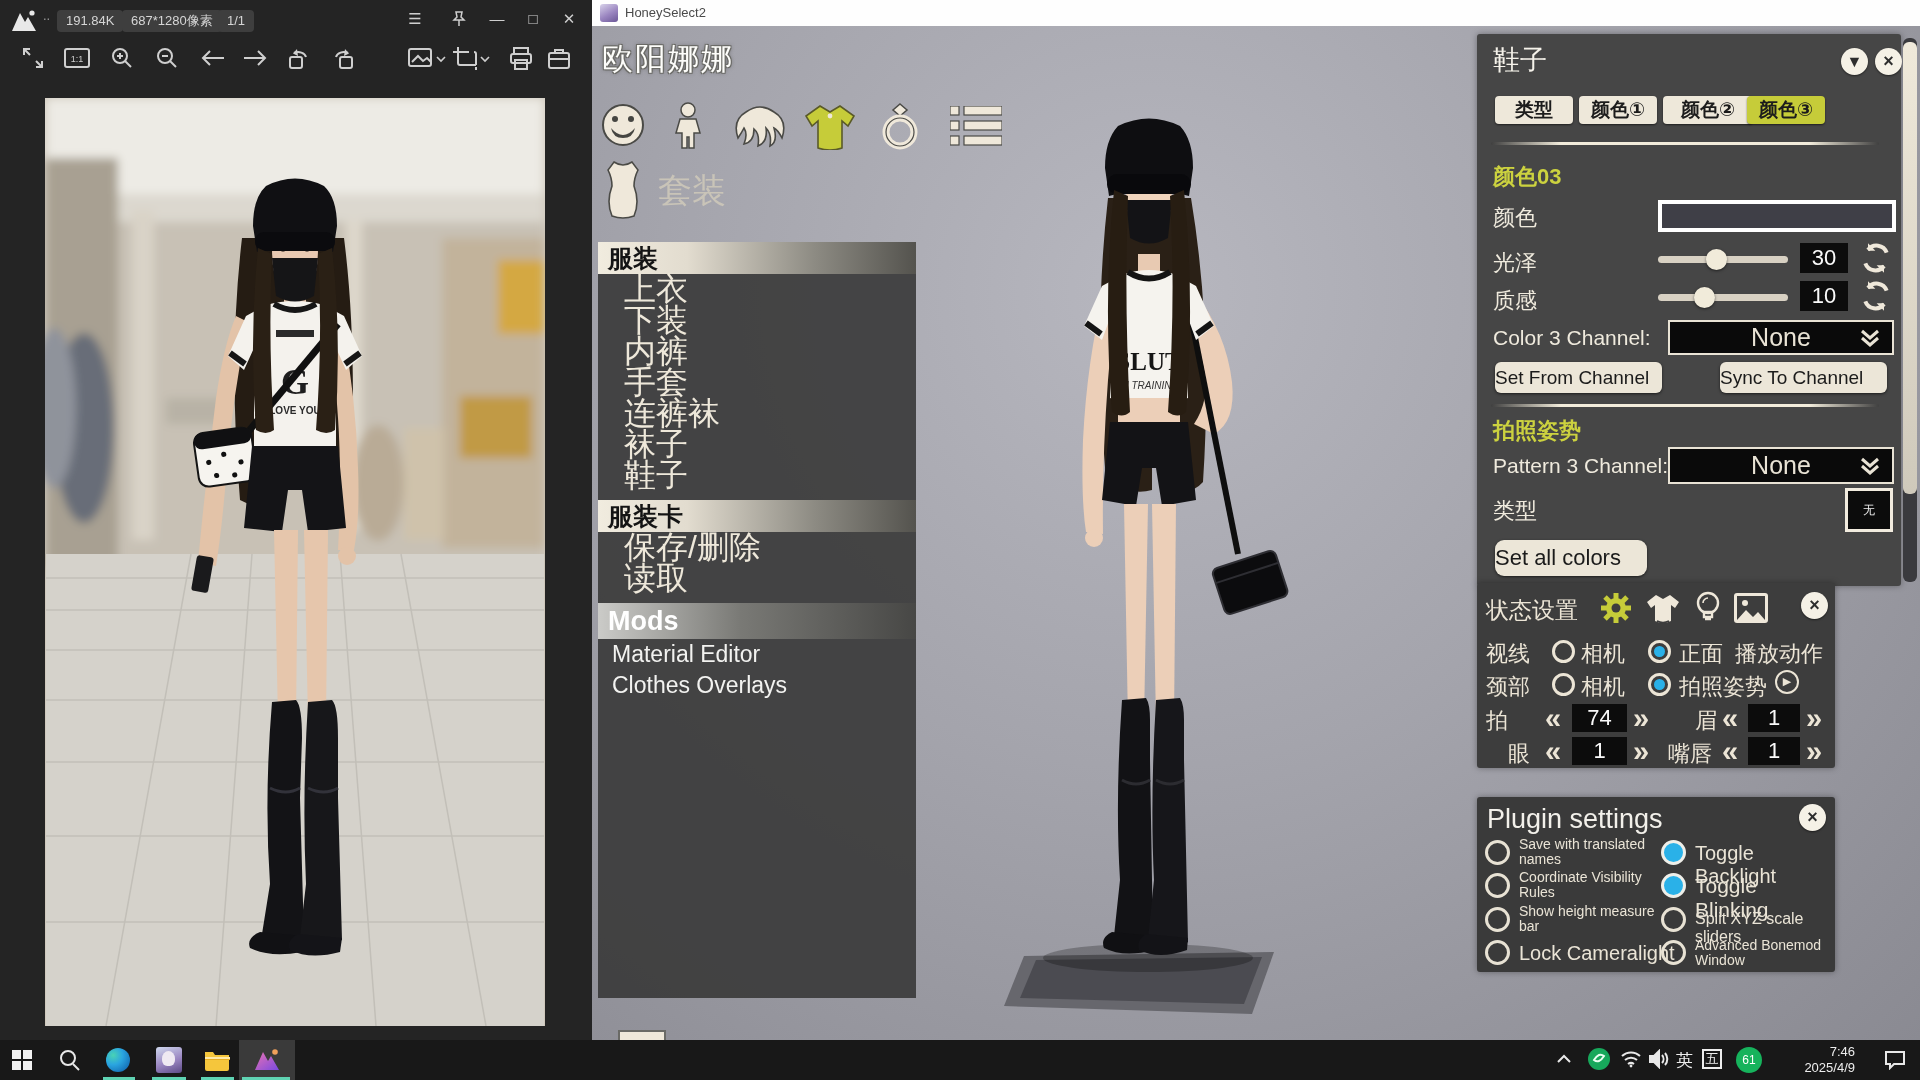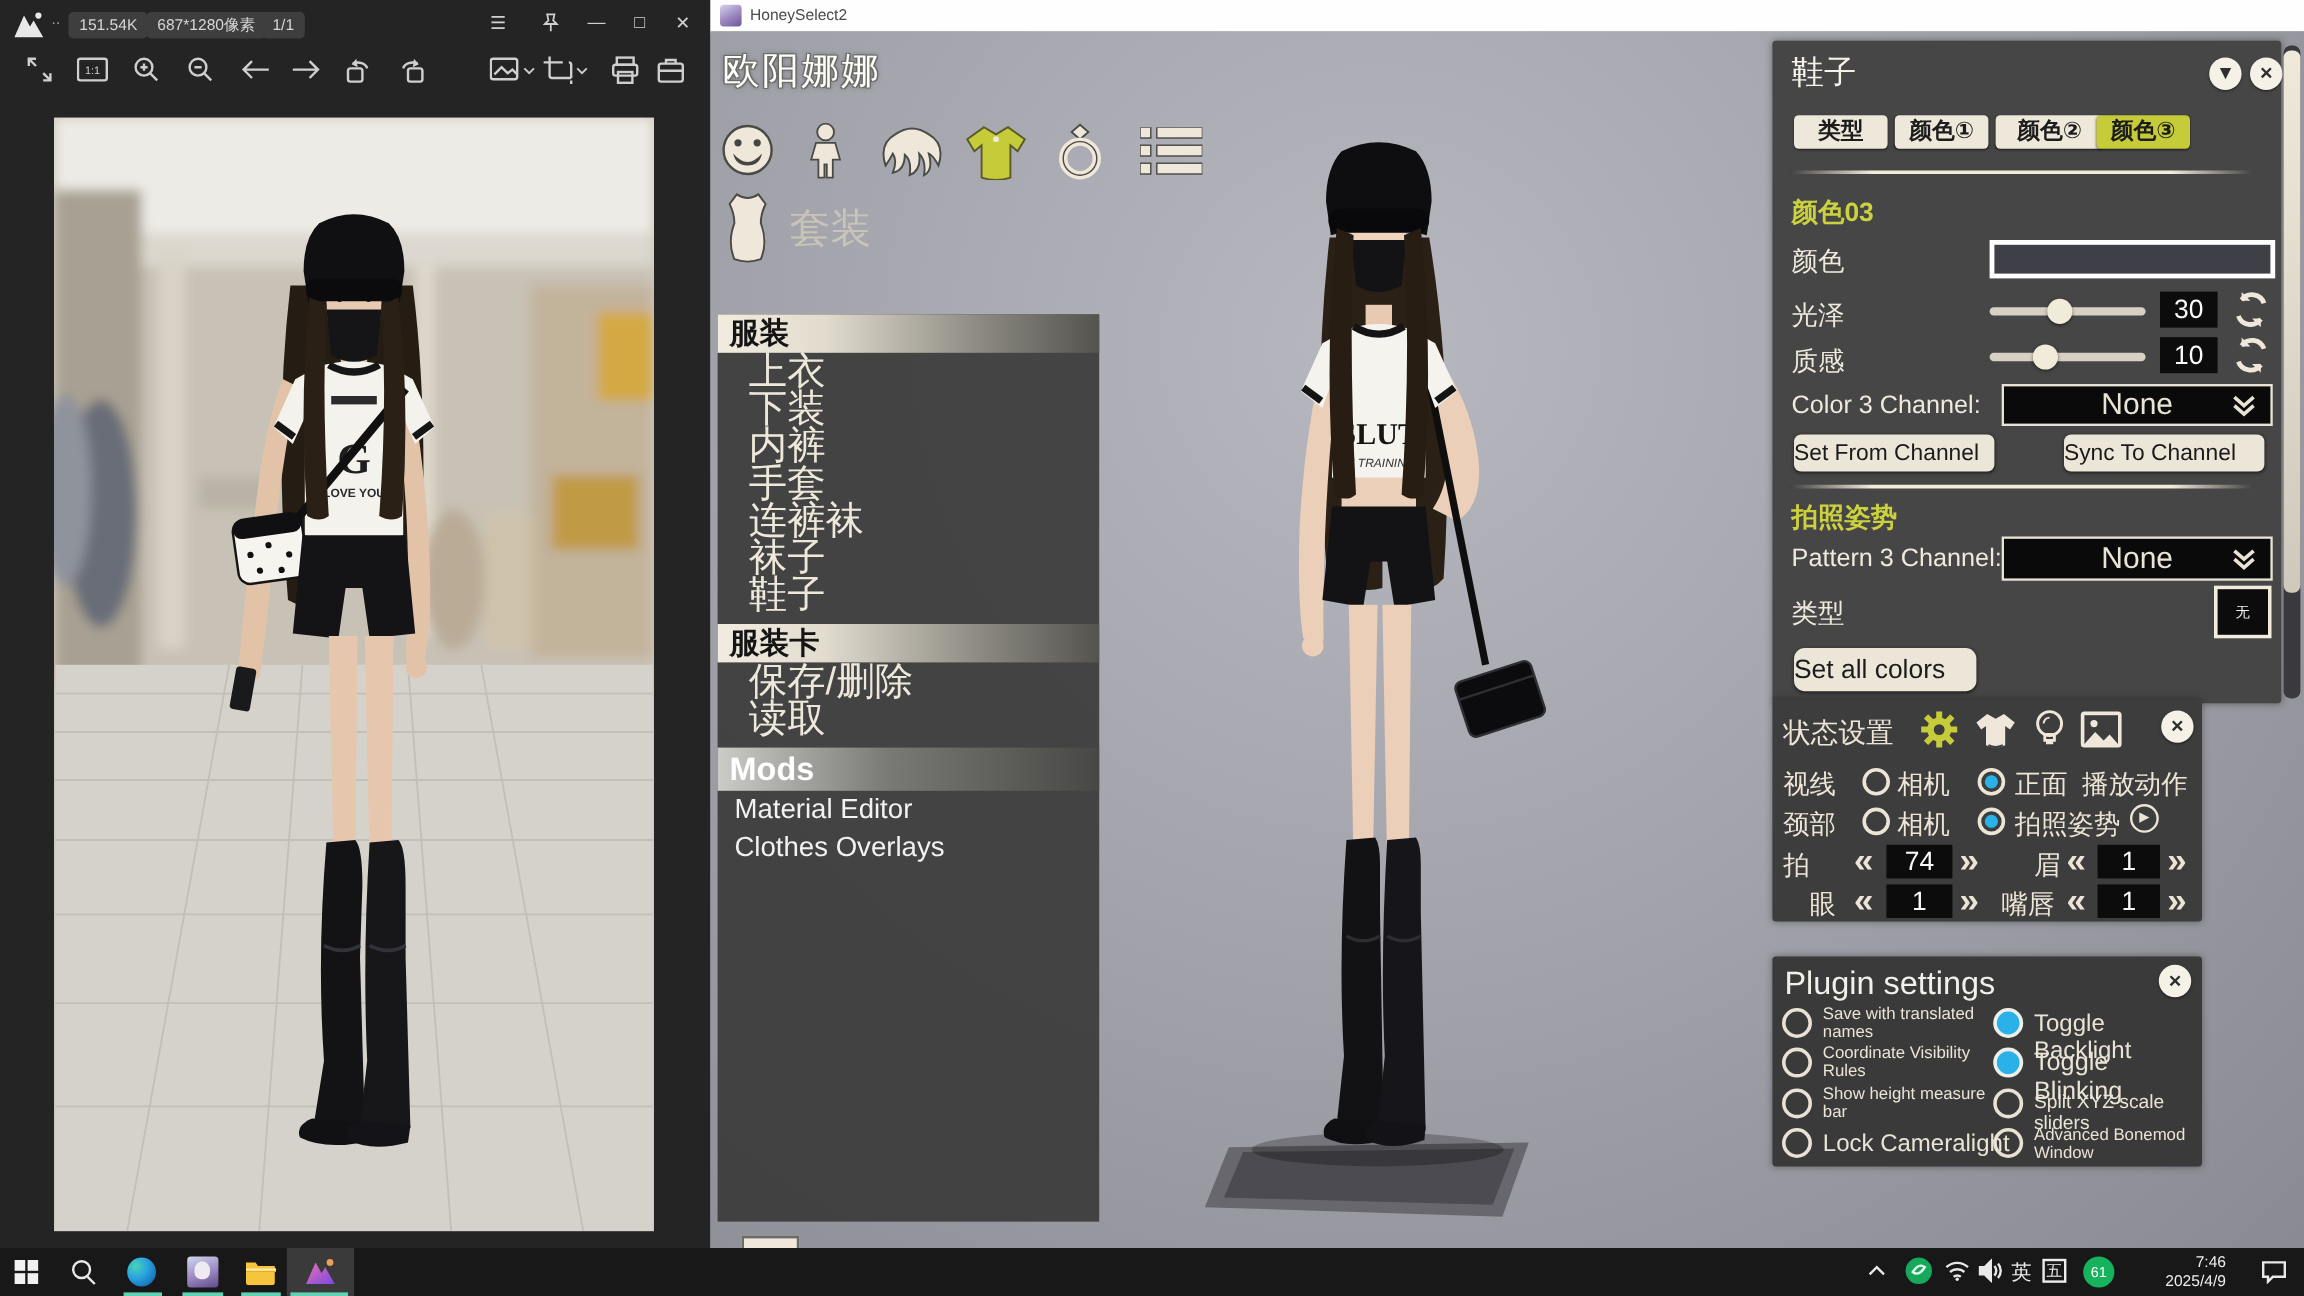--- a/index.html
+++ b/index.html
@@ -66,21 +66,21 @@
 
   <div id="viewer" class="abs">
 
     <div class="abs" style="left:10px;top:9px;">
       <svg width="28" height="24" viewBox="0 0 28 24">
           <path d="M2 22 L10 4 L15 13 L18 8 L26 22 Z" fill="#e8e8e8"></path>
           <circle cx="22" cy="4" r="2.6" fill="#e8e8e8"></circle>
         </svg>
     </div>
     <div class="abs" style="left:43px;top:8px;color:#9a9a9a;font-size:13px;">..</div>
-    <div class="abs vbadge" style="left:57px;">151.54K</div>
+    <div class="abs vbadge" style="left:57px;">191.84K</div>
     <div class="abs vbadge" style="left:122px;">687*1280像素</div>
     <div class="abs vbadge" style="left:218px;">1/1</div>
     <div class="abs winbtn" style="left:404px;">☰</div>
     <div class="abs" style="left:450px;top:10px;">
       <svg width="18" height="18" viewBox="0 0 18 18" fill="none" stroke="#cfcfcf" stroke-width="1.5">
           <path d="M6 2 h6 l-1 5 3 3 H4 l3-3 Z"></path>
           <line x1="9" y1="10" x2="9" y2="16"></line>
         </svg>
     </div>
     <div class="abs winbtn" style="left:486px;">—</div>
@@ -301,21 +301,21 @@
         </svg>
     </div>
 
     <div class="abs" style="left:8px;top:134px;">
       <svg width="46" height="60" viewBox="0 0 46 60">
           <path d="M14 2 Q23 8 32 2 L38 10 Q34 18 34 26 Q40 42 34 56 Q23 60 12 56 Q6 42 12 26 Q12 18 8 10 Z" fill="#efe8da" stroke="#4a4a46" stroke-width="1.6"></path>
         </svg>
     </div>
     <div class="abs" style="left:66px;top:142px;font-size:34px;color:#c9c4b8;">套装</div>
 
-    <div id="menu" class="abs" style="left:6px;top:216px;margin-top:20px;">
+    <div id="menu" class="abs" style="left:6px;top:216px;">
       <div class="mband">服装</div>
       <div class="mitem">上衣</div>
       <div class="mitem">下装</div>
       <div class="mitem">内裤</div>
       <div class="mitem">手套</div>
       <div class="mitem">连裤袜</div>
       <div class="mitem">袜子</div>
       <div class="mitem">鞋子</div>
       <div class="mband" style="margin-top:9px;">服装卡</div>
       <div class="mitem">保存/删除</div>

